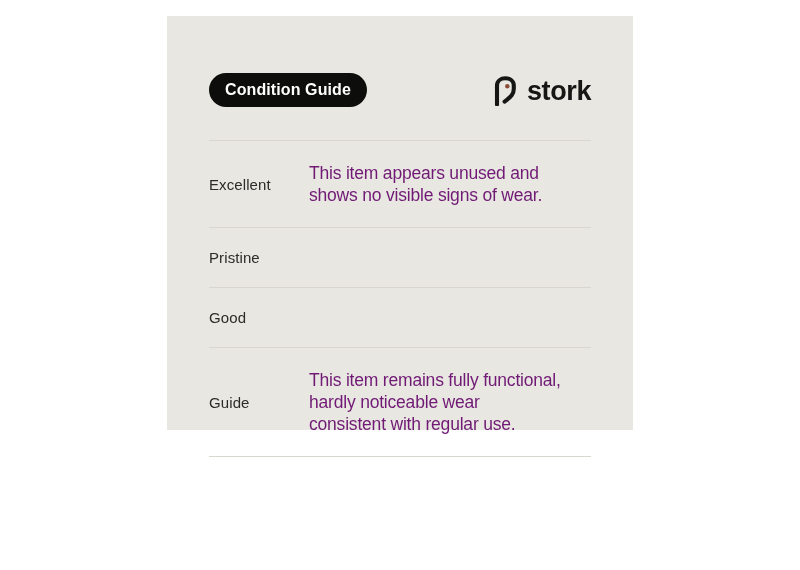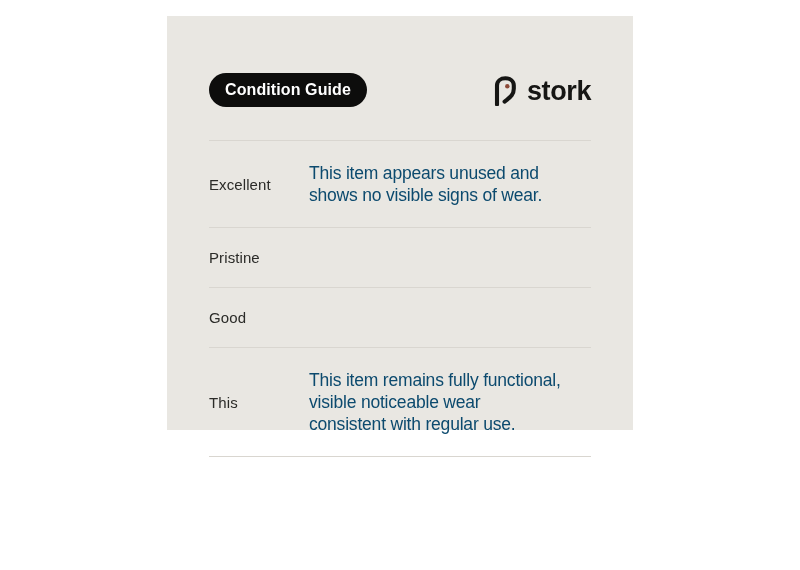--- a/index.html
+++ b/index.html
@@ -75,21 +75,21 @@
     font-size: 15px;
     font-weight: 400;
     color: #2b2b28;
     letter-spacing: 0.1px;
   }
   .cond-desc {
     flex: 1;
     font-size: 17.5px;
     line-height: 22px;
     font-weight: 500;
-    color: #0c4a6e;
+    color: #701a75;
     letter-spacing: -0.2px;
     white-space: pre-line;
   }
 </style>
 </head>
 <body>
 
 <div class="card">
   <div class="inner">
 
@@ -117,21 +117,21 @@
 
       <div class="row">
         <div class="cond-label">Pristine</div>
       </div>
 
       <div class="row">
         <div class="cond-label">Good</div>
       </div>
 
       <div class="row">
-        <div class="cond-label">This</div>
+        <div class="cond-label">Guide</div>
         <div class="cond-desc">This item remains fully functional,
-visible noticeable wear
+hardly noticeable wear
 consistent with regular use.</div>
       </div>
 
     </div>
   </div>
 </div>
 
 </body></html>

